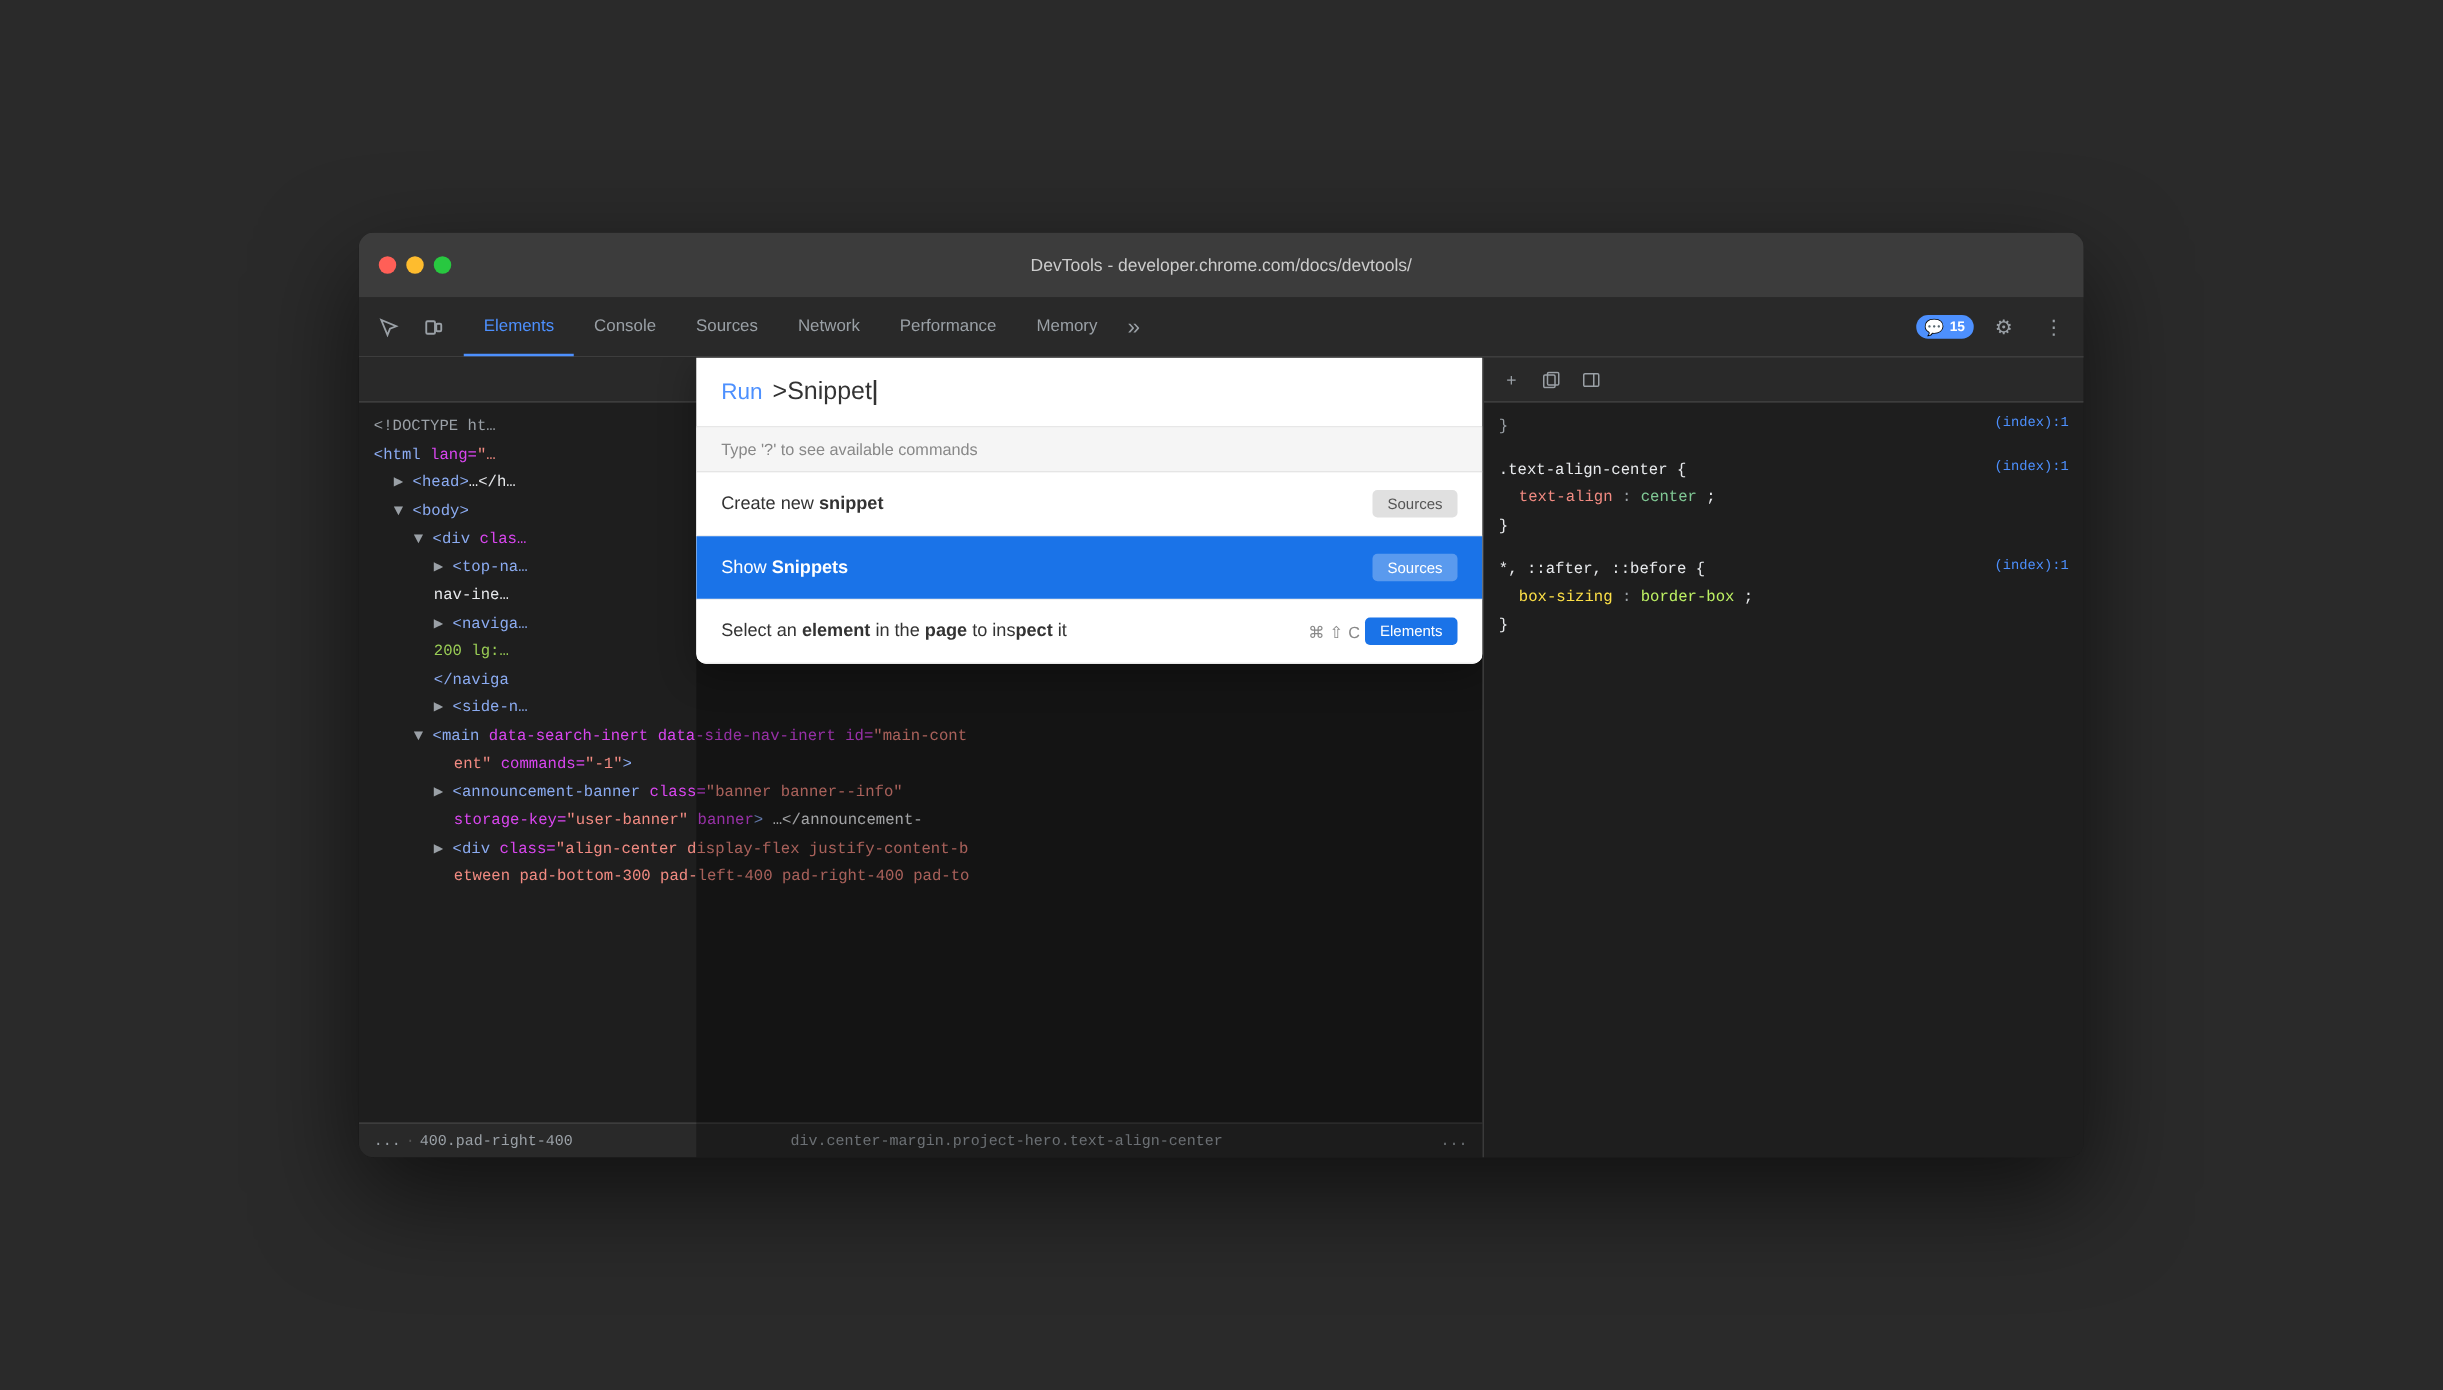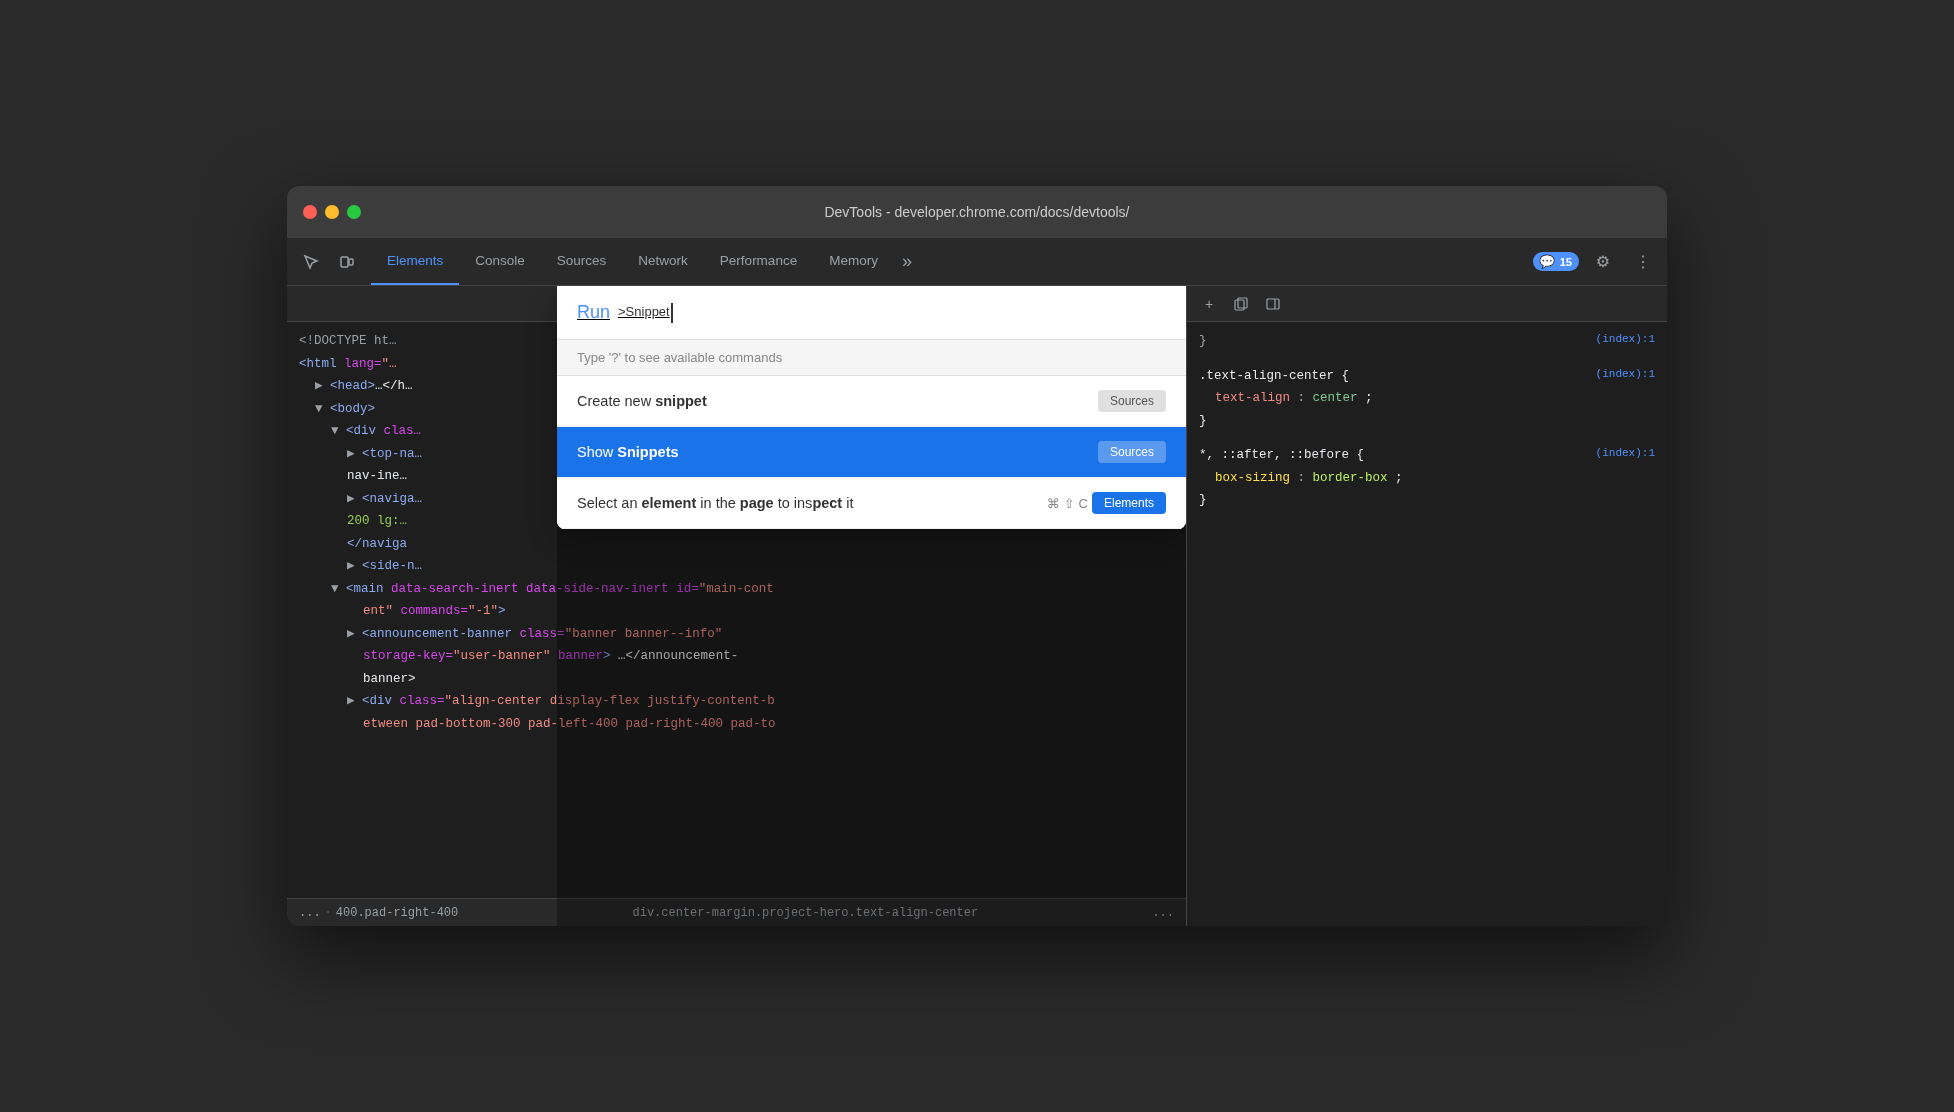--- a/index.html
+++ b/index.html
@@ -257,34 +257,33 @@
       box-shadow: 0 8px 30px rgba(0,0,0,0.3);
       overflow: hidden;
       z-index: 101;
     }
 
     .command-input-row {
       display: flex;
       align-items: center;
       padding: 16px 20px;
       border-bottom: 1px solid #e0e0e0;
-      text-decoration: underline;
     }
 
     .command-run-label {
       color: #4d90fe;
       font-size: 18px;
       font-weight: 500;
       margin-right: 8px;
       white-space: nowrap;
     }
 
     .command-input-text {
       color: #333;
-      font-size: 13px;
+      font-size: 20px;
       font-weight: 400;
     }
 
     .command-cursor {
       display: inline-block;
       width: 2px;
       height: 20px;
       background: #333;
       vertical-align: middle;
       margin-left: 1px;
@@ -494,23 +493,20 @@
           <span class="html-attr-val">ent"</span> <span class="html-attr-name">commands=</span><span class="html-attr-val">"-1"</span><span class="html-bracket">&gt;</span>
         </div>
         <div class="html-line html-indent-3">
           <span class="triangle">▶</span> <span class="html-bracket">&lt;</span><span class="html-tag">announcement-banner</span>
           <span class="html-attr-name"> class=</span><span class="html-attr-val">"banner banner--info"</span>
         </div>
         <div class="html-line html-indent-4">
           <span class="html-attr-name">storage-key=</span><span class="html-attr-val">"user-banner"</span>
           <span class="html-attr-name"> banner</span><span class="html-bracket">&gt;</span>
           <span class="html-text">…&lt;/announcement-</span>
-        </div>
-        <div class="html-line html-indent-4">
-          <span class="html-text">banner&gt;</span>
         </div>
         <div class="html-line html-indent-3">
           <span class="triangle">▶</span> <span class="html-bracket">&lt;</span><span class="html-tag">div</span>
           <span class="html-attr-name"> class=</span><span class="html-attr-val">"align-center display-flex justify-content-b</span>
         </div>
         <div class="html-line html-indent-4">
           <span class="html-attr-val">etween pad-bottom-300 pad-left-400 pad-right-400 pad-to</span>
         </div>
       </div>
 

